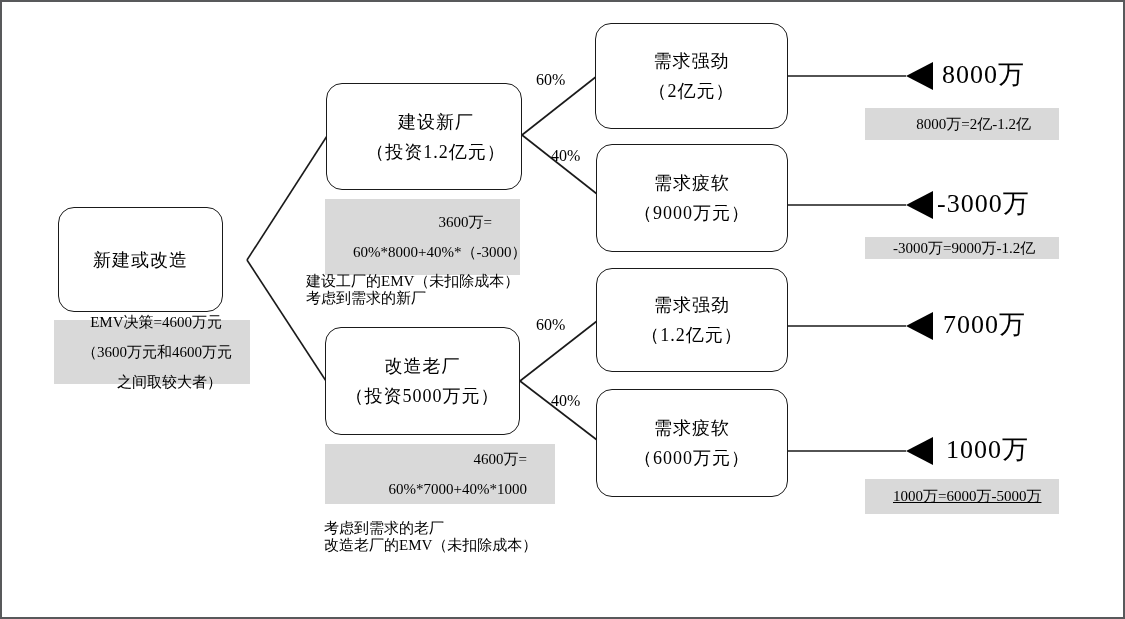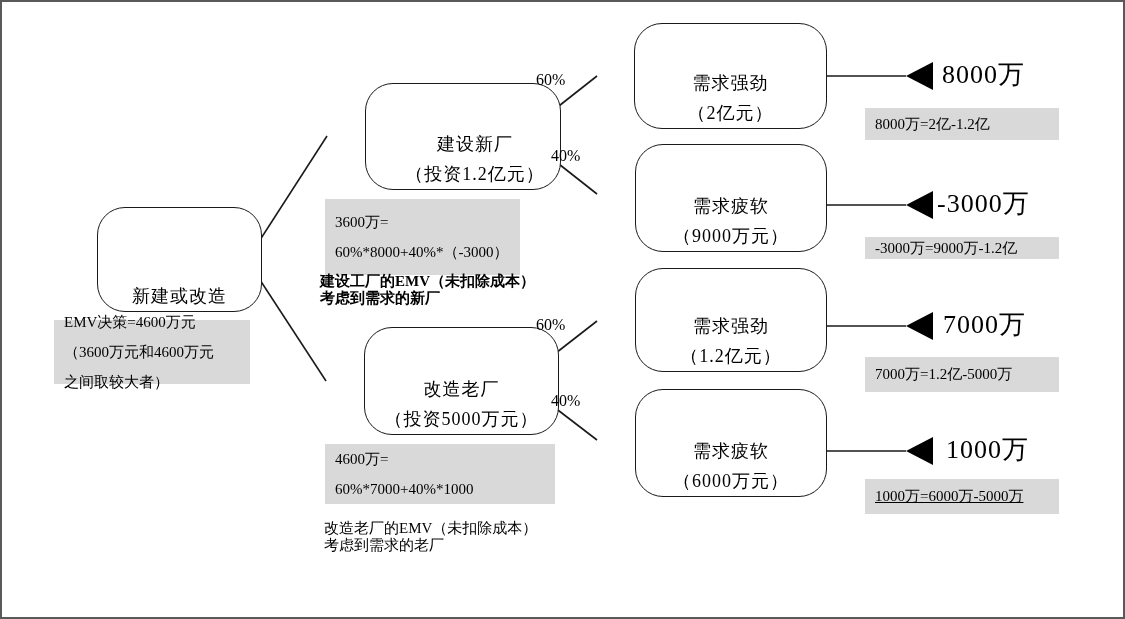--- a/index.html
+++ b/index.html
@@ -11,36 +11,36 @@
     box-sizing:border-box;
     font-family:"Liberation Serif","DejaVu Serif",serif;
     color:#000;
     overflow:hidden;
   }
   #wires{position:absolute;left:0;top:0;z-index:1;}
   .node{
     position:absolute;z-index:2;
     background:#fff;
     border:1.5px solid #1a1a1a;
-    border-radius:28px;
+    border-radius:16px;
     display:flex;flex-direction:column;
-    align-items:center;justify-content:flex-end;
+    align-items:center;justify-content:center;
     font-size:18px;line-height:30px;letter-spacing:1px;
     text-align:center;
     box-sizing:border-box;
-    margin-left:39px;
   }
   .note{
     position:absolute;z-index:2;
     background:#d9d9d9;
     font-size:15px;line-height:30px;
-    padding:0 10px;
+    padding:0 28px;
     display:flex;flex-direction:column;justify-content:center;
     box-sizing:border-box;
     white-space:nowrap;
+    text-align:right;
   }
   .caption{
     position:absolute;z-index:2;
     font-size:15px;line-height:17px;
     white-space:nowrap;
   }
   .prob{
     position:absolute;z-index:2;
     font-size:16px;line-height:18px;
   }
@@ -86,36 +86,36 @@
   </div>
 
   <div class="node" style="left:324px;top:81px;width:196px;height:107px;padding-left:24px;">
     <span>建设新厂</span>
     <span>（投资1.2亿元）</span>
   </div>
   <div class="note" style="left:323px;top:197px;width:195px;height:76px;">
     <span>3600万=</span>
     <span>60%*8000+40%*（-3000）</span>
   </div>
-  <div class="caption" style="left:318px;top:271px;font-weight:bold;">
+  <div class="caption" style="left:304px;top:271px;">
     <div>建设工厂的EMV（未扣除成本）</div>
     <div>考虑到需求的新厂</div>
   </div>
 
   <div class="node" style="left:323px;top:325px;width:195px;height:108px;">
     <span>改造老厂</span>
     <span>（投资5000万元）</span>
   </div>
   <div class="note" style="left:323px;top:442px;width:230px;height:60px;">
     <span>4600万=</span>
     <span>60%*7000+40%*1000</span>
   </div>
   <div class="caption" style="left:322px;top:518px;">
+    <div>考虑到需求的老厂</div>
     <div>改造老厂的EMV（未扣除成本）</div>
-    <div>考虑到需求的老厂</div>
   </div>
 
   <div class="prob" style="left:534px;top:69px;">60%</div>
   <div class="prob" style="left:549px;top:145px;">40%</div>
   <div class="prob" style="left:534px;top:314px;">60%</div>
   <div class="prob" style="left:549px;top:390px;">40%</div>
 
   <div class="node" style="left:593px;top:21px;width:193px;height:106px;">
     <span>需求强劲</span>
     <span>（2亿元）</span>
@@ -133,16 +133,15 @@
     <span>（6000万元）</span>
   </div>
 
   <div class="value" style="left:940px;top:57px;">8000万</div>
   <div class="value" style="left:935px;top:186px;">-3000万</div>
   <div class="value" style="left:941px;top:307px;">7000万</div>
   <div class="value" style="left:944px;top:432px;">1000万</div>
 
   <div class="note" style="left:863px;top:106px;width:194px;height:32px;line-height:32px;">8000万=2亿-1.2亿</div>
   <div class="note" style="left:863px;top:235px;width:194px;height:22px;line-height:30px;">-3000万=9000万-1.2亿</div>
-  <div class="note" style="left:863px;top:355px;width:194px;height:35px;line-height:35px;">7000万=1.2亿-5000万</div>
   <div class="note" style="left:863px;top:477px;width:194px;height:35px;line-height:35px;text-decoration:underline;">1000万=6000万-5000万</div>
 
 </div>
 
 </body></html>

